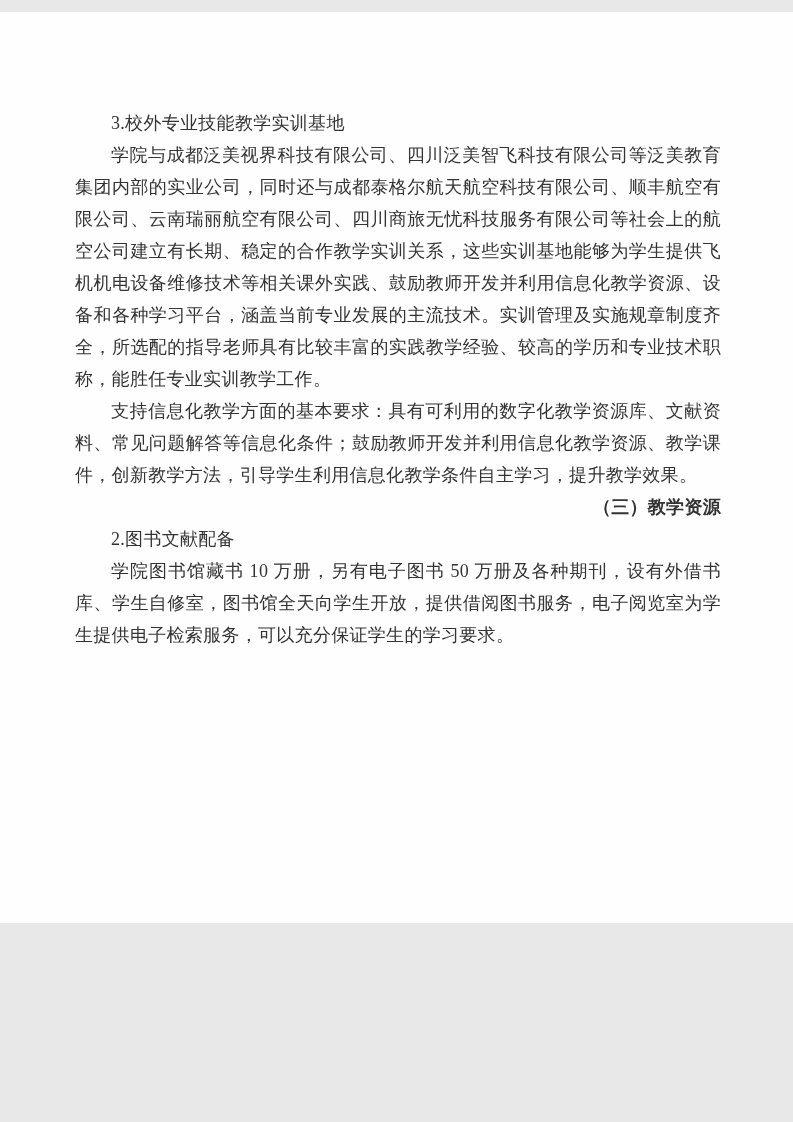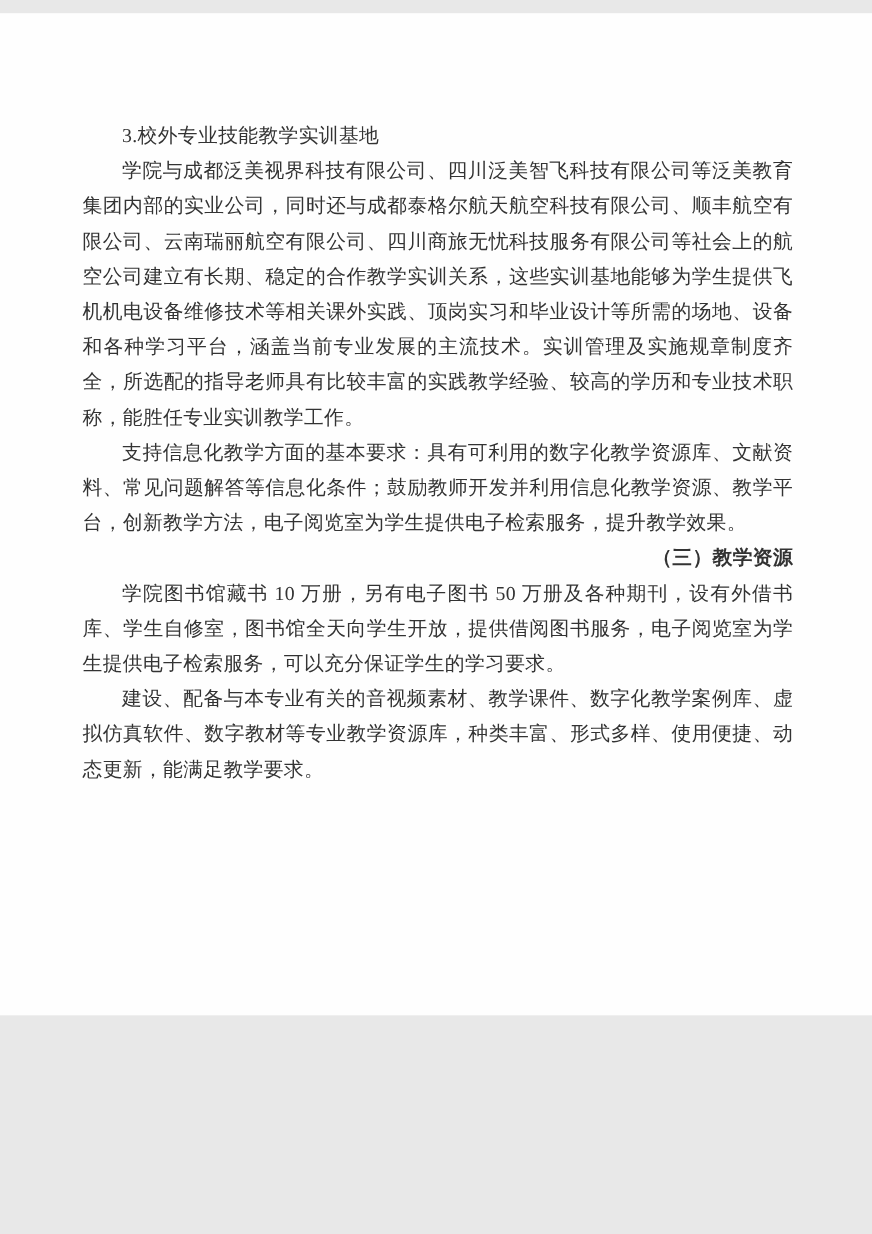--- a/index.html
+++ b/index.html
@@ -53,22 +53,22 @@
     letter-spacing: 2px;
   }
 </style>
 </head>
 <body>
 
 <div class="page">
 
   <div class="content">
     <p class="heading">3.校外专业技能教学实训基地</p>
-    <p class="paragraph">学院与成都泛美视界科技有限公司、四川泛美智飞科技有限公司等泛美教育集团内部的实业公司，同时还与成都泰格尔航天航空科技有限公司、顺丰航空有限公司、云南瑞丽航空有限公司、四川商旅无忧科技服务有限公司等社会上的航空公司建立有长期、稳定的合作教学实训关系，这些实训基地能够为学生提供飞机机电设备维修技术等相关课外实践、顶岗实习和毕业设计等所需的场地、设备和各种学习平台，涵盖当前专业发展的主流技术。实训管理及实施规章制度齐全，所选配的指导老师具有比较丰富的实践教学经验、较高的学历和专业技术职称，能胜任专业实训教学工作。</p>
-    <p class="paragraph">支持信息化教学方面的基本要求：具有可利用的数字化教学资源库、文献资料、常见问题解答等信息化条件；鼓励教师开发并利用信息化教学资源、教学平台，创新教学方法，电子阅览室为学生提供电子检索服务，提升教学效果。</p>
+    <p class="paragraph">学院与成都泛美视界科技有限公司、四川泛美智飞科技有限公司等泛美教育集团内部的实业公司，同时还与成都泰格尔航天航空科技有限公司、顺丰航空有限公司、云南瑞丽航空有限公司、四川商旅无忧科技服务有限公司等社会上的航空公司建立有长期、稳定的合作教学实训关系，这些实训基地能够为学生提供飞机机电设备维修技术等相关课外实践、鼓励教师开发并利用信息化教学资源、设备和各种学习平台，涵盖当前专业发展的主流技术。实训管理及实施规章制度齐全，所选配的指导老师具有比较丰富的实践教学经验、较高的学历和专业技术职称，能胜任专业实训教学工作。</p>
+    <p class="paragraph">支持信息化教学方面的基本要求：具有可利用的数字化教学资源库、文献资料、常见问题解答等信息化条件；鼓励教师开发并利用信息化教学资源、教学课件，创新教学方法，引导学生利用信息化教学条件自主学习，提升教学效果。</p>
     <p class="heading-bold">（三）教学资源</p>
+    <p class="heading">2.图书文献配备</p>
     <p class="paragraph">学院图书馆藏书 10 万册，另有电子图书 50 万册及各种期刊，设有外借书库、学生自修室，图书馆全天向学生开放，提供借阅图书服务，电子阅览室为学生提供电子检索服务，可以充分保证学生的学习要求。</p>
-    <p class="paragraph">建设、配备与本专业有关的音视频素材、教学课件、数字化教学案例库、虚拟仿真软件、数字教材等专业教学资源库，种类丰富、形式多样、使用便捷、动态更新，能满足教学要求。</p>
   </div>
 
   <div class="footer">— 22 —</div>
 
 </div>
 
 </body></html>

